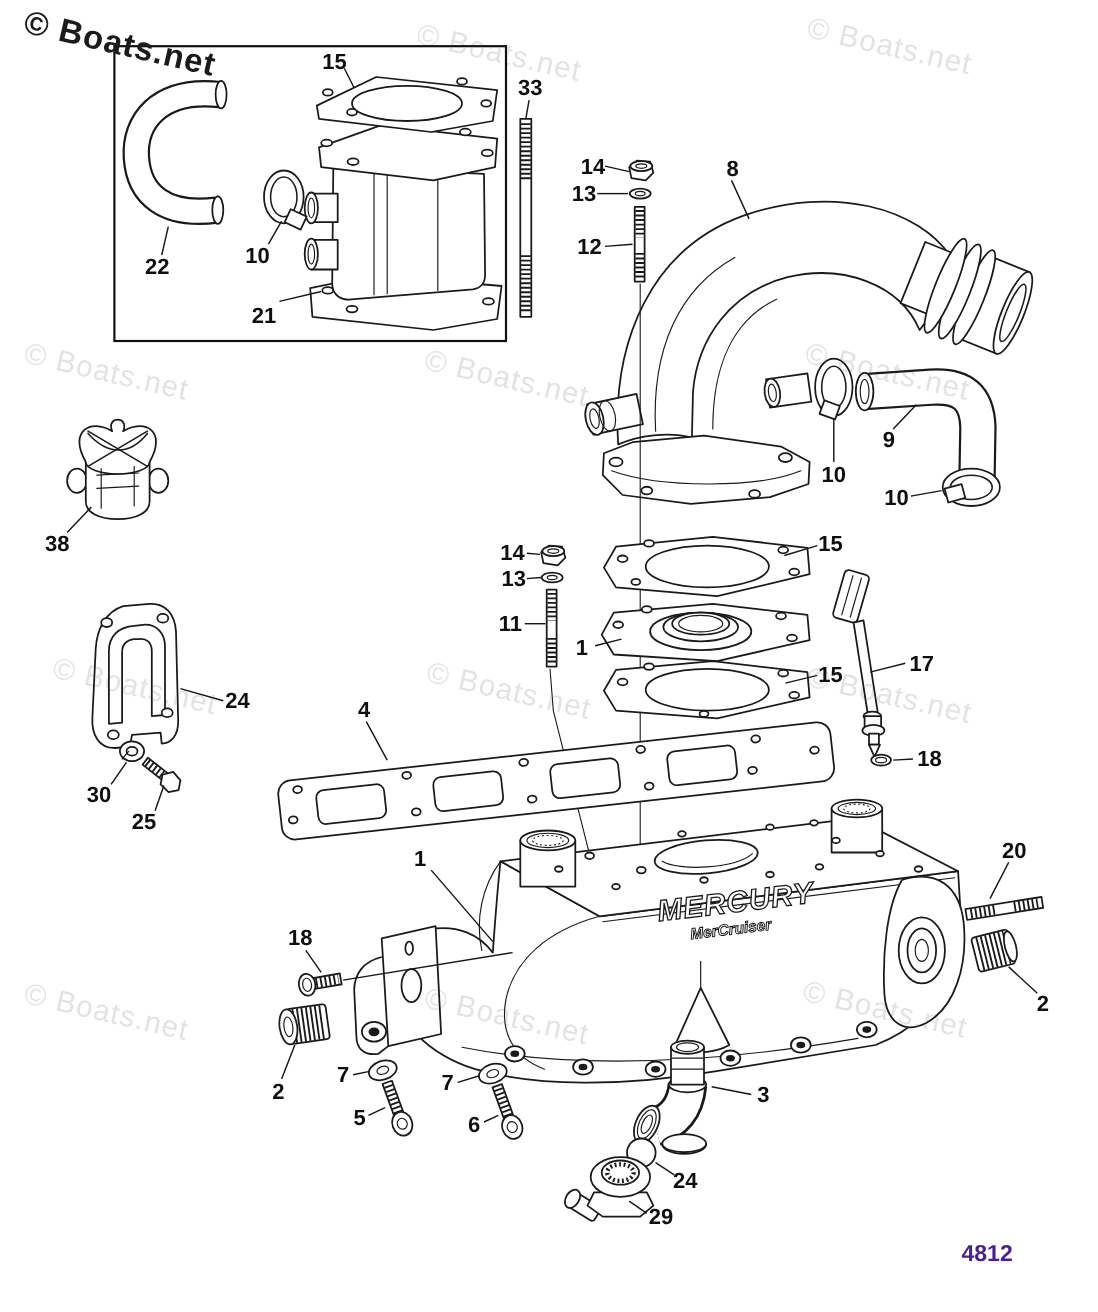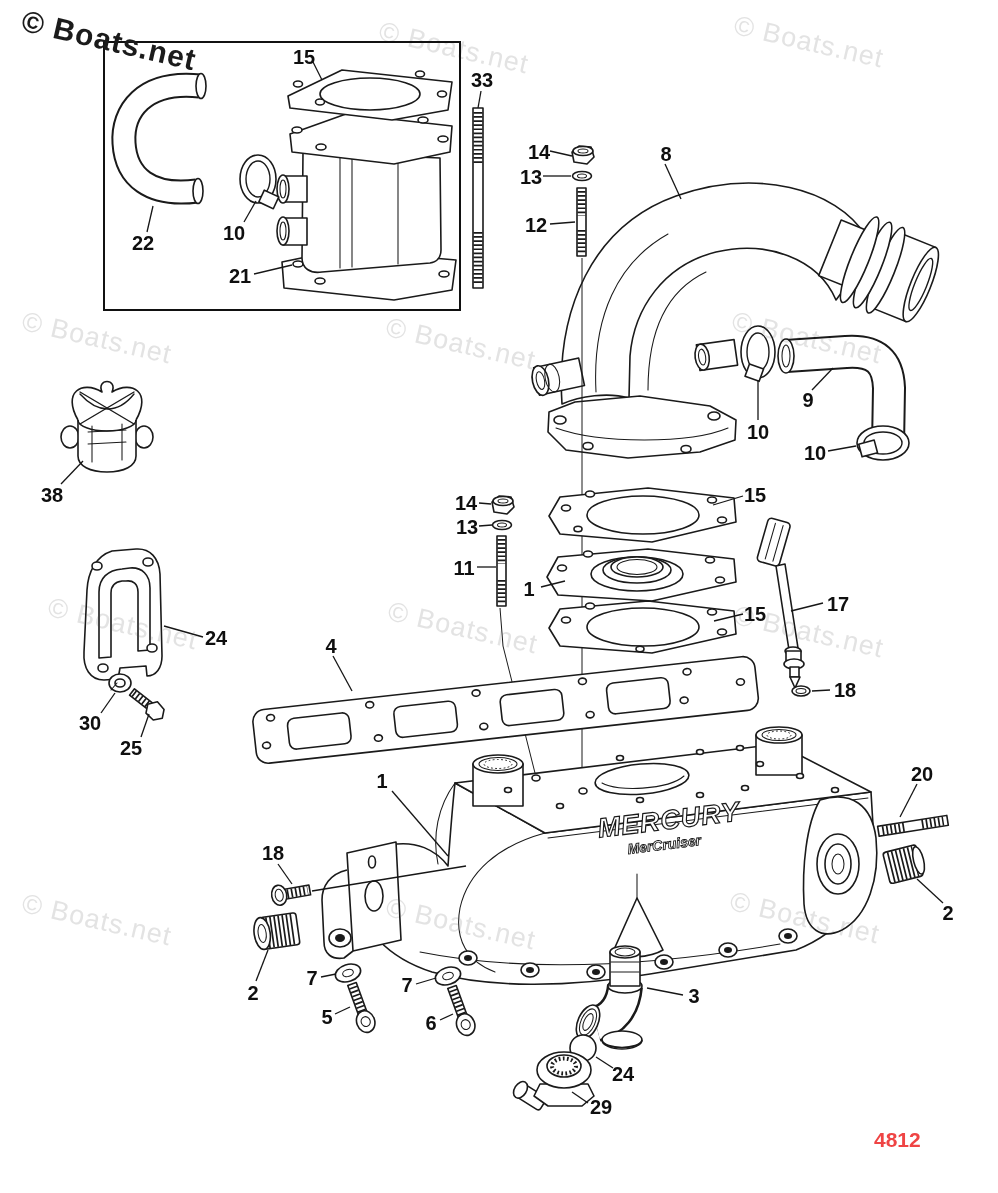--- a/index.html
+++ b/index.html
@@ -3,21 +3,21 @@
 <meta charset="utf-8">
 <style>
   html,body{margin:0;padding:0;background:#fff;}
   body{width:998px;height:1193px;overflow:hidden;}
   #stage{position:relative;width:998px;height:1193px;font-family:"Liberation Sans",sans-serif;background:#fff;}
   #art{position:absolute;left:0;top:0;z-index:1;}
   .wm{position:absolute;white-space:nowrap;font-size:27px;letter-spacing:1px;color:#e3e3e3;
       transform:rotate(13deg);transform-origin:left top;mix-blend-mode:darken;z-index:3;}
   .wm.dark{color:#1b1b1b;font-size:30px;font-weight:bold;mix-blend-mode:normal;z-index:5;}
   .co{position:absolute;transform:translate(-50%,-50%);font-weight:bold;font-size:20px;color:#0f0f0f;z-index:6;line-height:1;}
-  .fig{position:absolute;left:874px;top:1128px;font-weight:bold;font-size:21px;color:#ef4444;z-index:6;}
+  .fig{position:absolute;left:874px;top:1128px;font-weight:bold;font-size:21px;color:#4c1d95;z-index:6;}
   
   .pt{fill:#fff;stroke:#1a1a1a;stroke-width:1.6;stroke-linejoin:round;}
   .ln{fill:none;stroke:#1a1a1a;stroke-width:1.4;stroke-linejoin:round;stroke-linecap:round;}
   .thn{stroke-width:1.05;}
   .thr{fill:none;stroke:#1a1a1a;stroke-dasharray:1.7 2.4;}
   .ldr{fill:none;stroke:#161616;stroke-width:1.3;}
   .logo1{font:italic bold 27px "Liberation Sans",sans-serif;fill:#fff;stroke:#1a1a1a;stroke-width:1.2;letter-spacing:1px;}
   .logo2{font:italic bold 14px "Liberation Sans",sans-serif;fill:#fff;stroke:#1a1a1a;stroke-width:0.9;}
 </style>
 </head>
@@ -461,21 +461,21 @@
   <div class="wm" style="left:392px;top:596px">© Boats.net</div>
   <div class="wm" style="left:738px;top:600px">© Boats.net</div>
   <div class="wm" style="left:26px;top:888px">© Boats.net</div>
   <div class="wm" style="left:390px;top:892px">© Boats.net</div>
   <div class="wm" style="left:734px;top:886px">© Boats.net</div>
 
   <div class="co" style="left:304px;top:57px">15</div>
   <div class="co" style="left:482px;top:80px">33</div>
   <div class="co" style="left:143px;top:243px">22</div>
   <div class="co" style="left:234px;top:233px">10</div>
-  <div class="co" style="left:240px;top:276px">21</div>
+  <div class="co" style="left:240px;top:288px">21</div>
   <div class="co" style="left:539px;top:152px">14</div>
   <div class="co" style="left:531px;top:177px">13</div>
   <div class="co" style="left:536px;top:225px">12</div>
   <div class="co" style="left:666px;top:154px">8</div>
   <div class="co" style="left:808px;top:400px">9</div>
   <div class="co" style="left:758px;top:432px">10</div>
   <div class="co" style="left:815px;top:453px">10</div>
   <div class="co" style="left:52px;top:495px">38</div>
   <div class="co" style="left:466px;top:503px">14</div>
   <div class="co" style="left:467px;top:527px">13</div>

